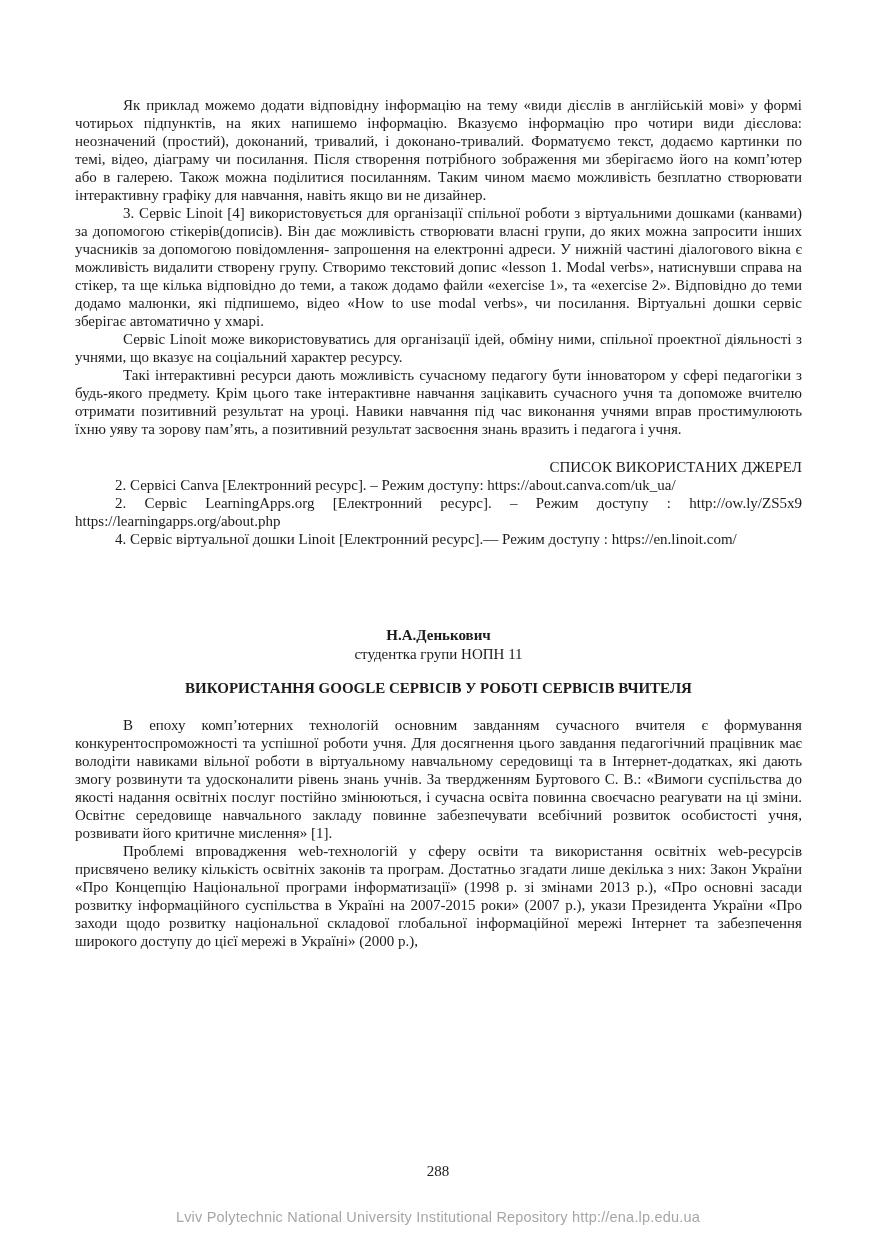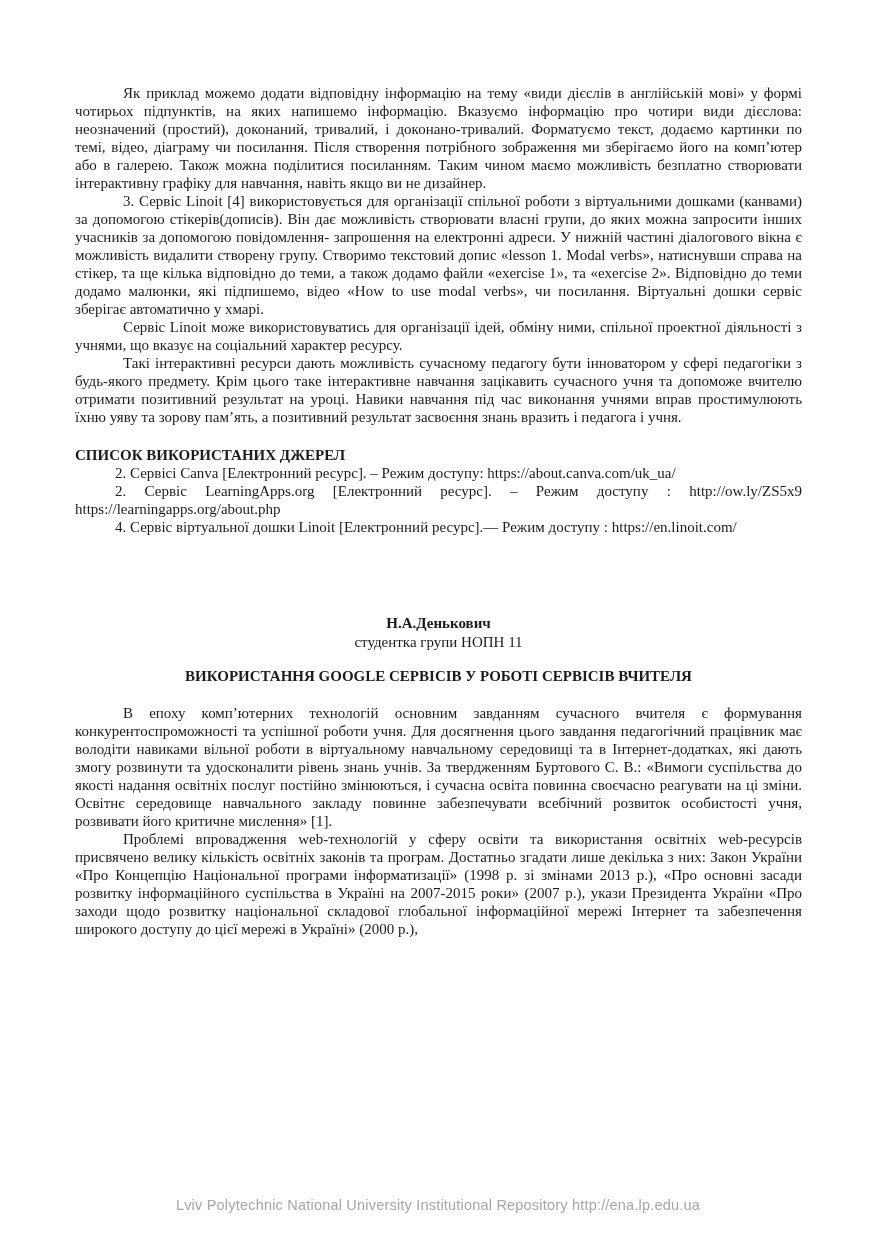--- a/index.html
+++ b/index.html
@@ -12,40 +12,41 @@
     height: 1240px;
     position: relative;
     font-family: "Liberation Serif", serif;
     color: #1b1b1b;
     overflow: hidden;
   }
   .page {
     position: absolute;
     inset: 0;
     background: #ffffff;
+    margin-top: 12px;
   }
   .content {
     position: absolute;
     left: 75px;
     top: 84px;
     width: 727px;
   }
   .par {
     margin: 0;
     font-size: 15px;
     line-height: 18px;
     text-align: justify;
     text-indent: 48px;
   }
   .refs-heading {
     margin: 20px 0 0 0;
     font-size: 15px;
     line-height: 18px;
-    text-align: left;
-    font-weight: bold;
+    text-align: right;
+    font-weight: normal;
   }
   .ref {
     margin: 0;
     font-size: 15px;
     line-height: 18px;
     text-align: justify;
     text-indent: 40px;
   }
   .authors {
     margin-top: 78px;
@@ -114,16 +115,17 @@
       </div>
 
       <h1 class="article-title">ВИКОРИСТАННЯ GOOGLE СЕРВІСІВ У РОБОТІ СЕРВІСІВ ВЧИТЕЛЯ</h1>
 
       <p class="par first-bottom-par">В епоху комп’ютерних технологій основним завданням сучасного вчителя є формування конкурентоспроможності та успішної роботи учня. Для досягнення цього завдання педагогічний працівник має володіти навиками  вільної роботи в віртуальному навчальному середовищі та в Інтернет-додатках, які дають змогу розвинути та удосконалити рівень знань учнів. За твердженням Буртового С. В.: «Вимоги суспільства до якості надання освітніх послуг постійно змінюються, і сучасна освіта повинна своєчасно реагувати на ці зміни. Освітнє середовище навчального закладу повинне забезпечувати всебічний розвиток особистості учня, розвивати його критичне мислення» [1].</p>
       <p class="par">Проблемі впровадження web-технологій у сферу освіти та використання освітніх web-ресурсів присвячено велику кількість освітніх законів та програм. Достатньо згадати лише декілька з них: Закон України «Про Концепцію Національної програми інформатизації» (1998 р. зі змінами 2013 р.), «Про основні засади розвитку інформаційного суспільства в Україні на 2007-2015 роки» (2007 р.), укази Президента України «Про заходи щодо розвитку національної складової глобальної інформаційної мережі Інтернет та забезпечення широкого доступу до цієї мережі в Україні» (2000 р.),</p>
     </section>
 
   </div>
 
+  <div class="page-number">288</div>
 
   <div class="footer">Lviv Polytechnic National University Institutional Repository http://ena.lp.edu.ua</div>
 
 </div>
 
 </body></html>

